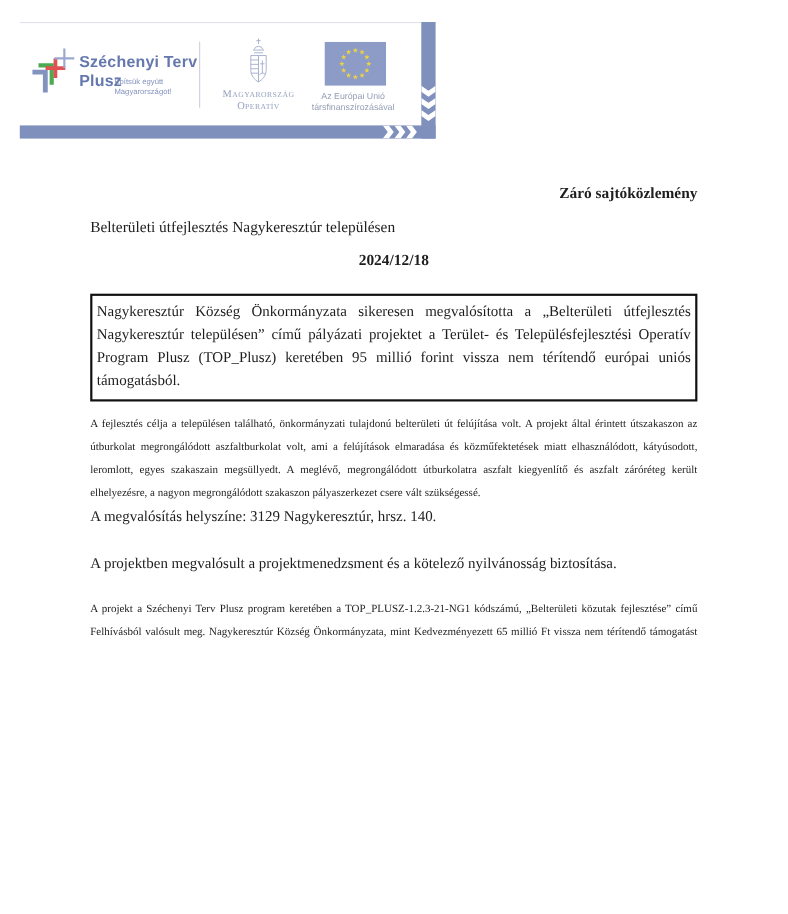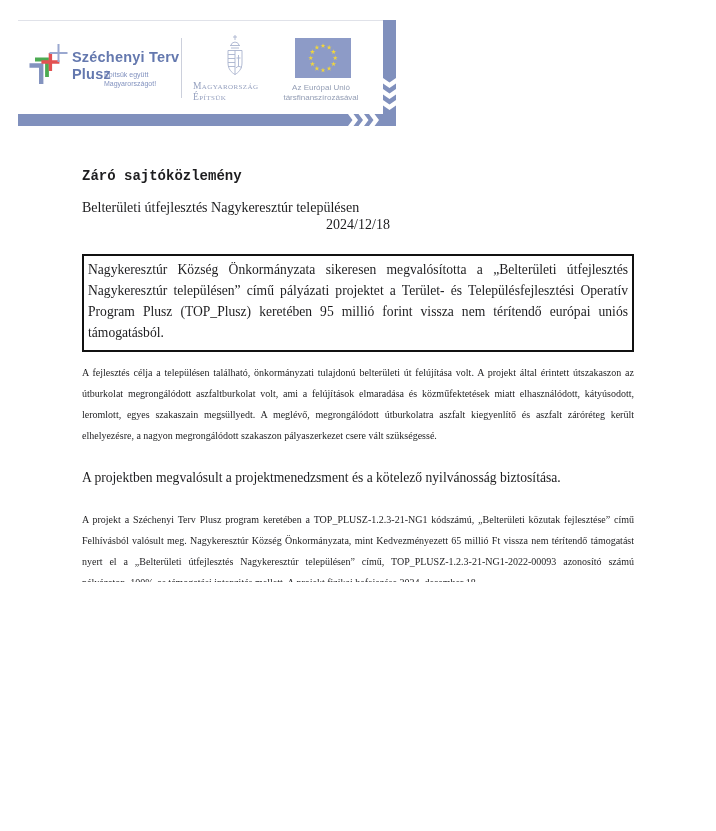--- a/index.html
+++ b/index.html
@@ -17,33 +17,33 @@
             font-weight:bold;font-size:14.5px;line-height:16px;color:var(--brand_blue,#6478ae);letter-spacing:.2px;}
   .sz-brand2{position:absolute;left:72px;top:66px;font-family:"Liberation Sans",sans-serif;
              font-weight:bold;font-size:14.5px;color:var(--brand_blue,#6478ae);letter-spacing:.2px;}
   .sz-tag{position:absolute;left:104px;top:70px;font-family:"Liberation Sans",sans-serif;
           font-size:7px;line-height:9px;color:#8292bf;}
   .sz-tag div{white-space:nowrap;}
 
   .hdr-divider{position:absolute;left:181px;top:38px;width:1px;height:60px;background:#ccd0dc;}
 
   .gov-arms{position:absolute;left:221px;top:33px;}
-  .gov-text{position:absolute;left:193px;top:81px;width:84px;text-align:left;
+  .gov-text{position:absolute;left:193px;top:81px;width:84px;text-align:center;
             font-family:"Liberation Serif",serif;font-variant:small-caps;
             font-size:9.5px;line-height:11px;color:#96a1bf;letter-spacing:.4px;}
 
   .eu-flag{position:absolute;left:295px;top:38px;}
   .eu-text{position:absolute;left:279px;top:83px;width:84px;text-align:center;
            font-family:"Liberation Sans",sans-serif;font-size:8px;line-height:10px;color:#939db4;}
 
   
   .content{position:absolute;left:82px;top:168px;width:552px;}
-  .doc-title{font-size:14px;font-weight:bold;text-align:left;line-height:17px;font-family:Liberation Mono, monospace;}
+  .doc-title{font-size:14px;font-weight:bold;text-align:right;line-height:17px;}
   .doc-subtitle{font-size:14px;text-align:left;line-height:17px;margin-top:14px;}
-  .doc-date{font-size:14px;font-weight:normal;text-align:center;line-height:17px;}
+  .doc-date{font-size:14px;font-weight:bold;text-align:center;line-height:17px;margin-top:13px;}
 
   .lead-box{margin-top:21px;border:2px solid #111;padding:3px 4px 7px 4px;
             font-size:13.6px;line-height:21px;text-align:justify;}
   .para{font-size:10px;line-height:21px;text-align:justify;margin:0;}
   .p1{margin-top:10px;}
   .p-line{font-size:13.6px;line-height:21px;margin:0;}
   .p2{margin-top:21px;}
   .p3{margin-top:21px;}
 
   .cursor-mark{margin-top:14px;margin-left:1px;width:1px;height:22px;background:#c9c9c9;}
@@ -80,21 +80,21 @@
       <path d="M10,12 a4.2,4.2 0 0 1 8,0"></path>
       <path d="M9,12.5 h10 M10,15 h8"></path>
       <path d="M7,17.5 h14 v12.5 c0,6 -3.5,9.5 -7,11.5 c-3.5,-2 -7,-5.5 -7,-11.5 z"></path>
       <path d="M14,17.5 v24"></path>
       <path d="M7,21.5 h7 M7,25.5 h7 M7,29.5 h7 M7,33.5 h7"></path>
       <path d="M17.5,22 v11.5 M15.5,25 h4 M14.8,35 q3,-3.2 6,0"></path>
     </svg>
   </div>
   <div class="gov-text">
     <div>Magyarország</div>
-    <div>Építsük</div>
+    <div>Operatív</div>
   </div>
 
   <div class="eu-flag">
     <svg width="56" height="40" viewBox="0 0 56 40">
       <rect x="0" y="0" width="56" height="40" fill="var(--eu_flag_blue,#8d9bc7)"></rect>
       <g>
           <polygon points="28.00,5.20 28.59,6.99 30.47,7.00 28.95,8.11 29.53,9.90 28.00,8.80 26.47,9.90 27.05,8.11 25.53,7.00 27.41,6.99" fill="#f0d53e"></polygon>
           <polygon points="34.10,6.83 34.69,8.63 36.57,8.63 35.05,9.74 35.63,11.54 34.10,10.43 32.57,11.54 33.15,9.74 31.63,8.63 33.51,8.63" fill="#f0d53e"></polygon>
           <polygon points="38.57,11.30 39.15,13.09 41.04,13.10 39.52,14.21 40.09,16.00 38.57,14.90 37.04,16.00 37.61,14.21 36.09,13.10 37.98,13.09" fill="#f0d53e"></polygon>
           <polygon points="40.20,17.40 40.79,19.19 42.67,19.20 41.15,20.31 41.73,22.10 40.20,21.00 38.67,22.10 39.25,20.31 37.73,19.20 39.61,19.19" fill="#f0d53e"></polygon>
@@ -134,20 +134,21 @@
   </div>
 
   <div class="content">
     <div class="doc-title">Záró sajtóközlemény</div>
     <div class="doc-subtitle">Belterületi útfejlesztés Nagykeresztúr településen</div>
     <div class="doc-date">2024/12/18</div>
 
     <div class="lead-box">Nagykeresztúr Község Önkormányzata sikeresen megvalósította a „Belterületi útfejlesztés Nagykeresztúr településen” című pályázati projektet a Terület- és Településfejlesztési Operatív Program Plusz (TOP_Plusz) keretében 95 millió forint vissza nem térítendő európai uniós támogatásból.</div>
 
     <p class="para p1">A fejlesztés célja a településen található, önkormányzati tulajdonú belterületi út felújítása volt. A projekt által érintett útszakaszon az útburkolat megrongálódott aszfaltburkolat volt, ami a felújítások elmaradása és közműfektetések miatt elhasználódott, kátyúsodott, leromlott, egyes szakaszain megsüllyedt. A meglévő, megrongálódott útburkolatra aszfalt kiegyenlítő és aszfalt záróréteg került elhelyezésre, a nagyon megrongálódott szakaszon pályaszerkezet csere vált szükségessé.</p>
+    <p class="p-line">A megvalósítás helyszíne: 3129 Nagykeresztúr, hrsz. 140.</p>
 
     <p class="p-line p2">A projektben megvalósult a projektmenedzsment és a kötelező nyilvánosság biztosítása.</p>
 
     <p class="para p3">A projekt a Széchenyi Terv Plusz program keretében a TOP_PLUSZ-1.2.3-21-NG1 kódszámú, „Belterületi közutak fejlesztése” című Felhívásból valósult meg. Nagykeresztúr Község Önkormányzata, mint Kedvezményezett 65 millió Ft vissza nem térítendő támogatást nyert el a „Belterületi útfejlesztés Nagykeresztúr településen” című, TOP_PLUSZ-1.2.3-21-NG1-2022-00093 azonosító számú pályázaton, 100%-os támogatási intenzitás mellett. A projekt fizikai befejezése 2024. december 18.</p>
 
     <div class="cursor-mark"></div>
 
     <div class="contact">
       <div>nagykeresztur.onk@gmail.com</div>
     </div>

